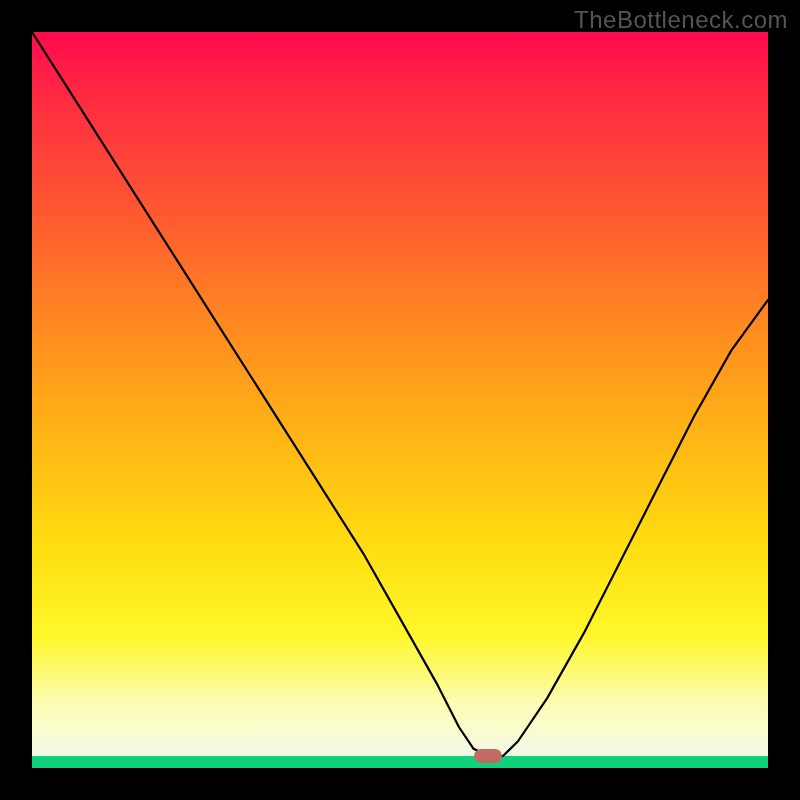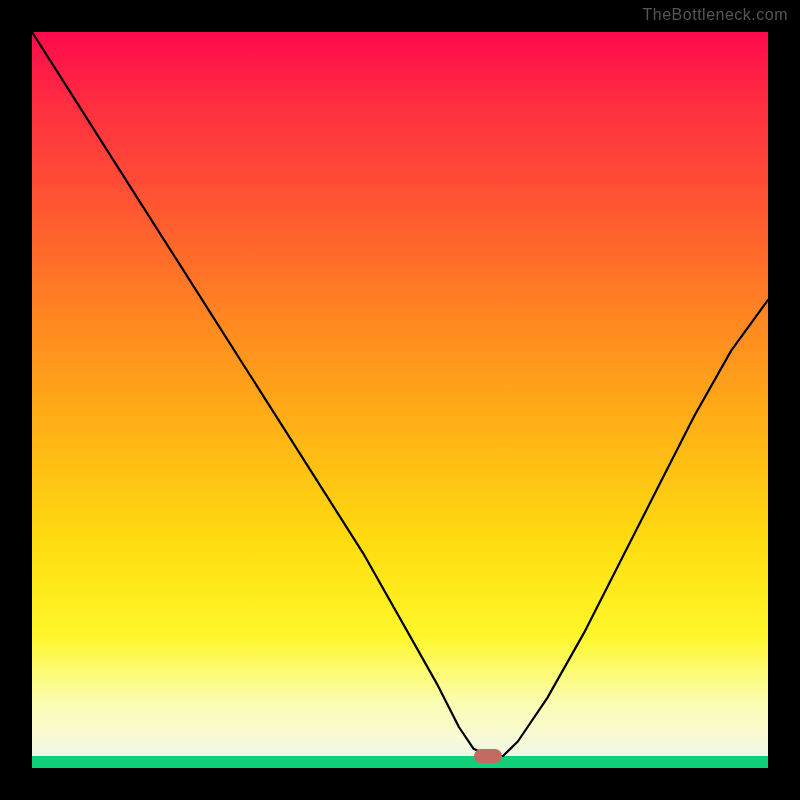--- a/index.html
+++ b/index.html
@@ -15,21 +15,21 @@
     position: relative;
     width: 800px;
     height: 800px;
     background: #000;
   }
   .watermark {
     position: absolute;
     top: 6px;
     right: 12px;
     color: #555;
-    font-size: 16px;
+    font-size: 24px;
     font-weight: 400;
     letter-spacing: 0.5px;
     z-index: 5;
   }
   
   .plot-area {
     position: absolute;
     left: 32px;
     top: 32px;
     width: 736px;   

